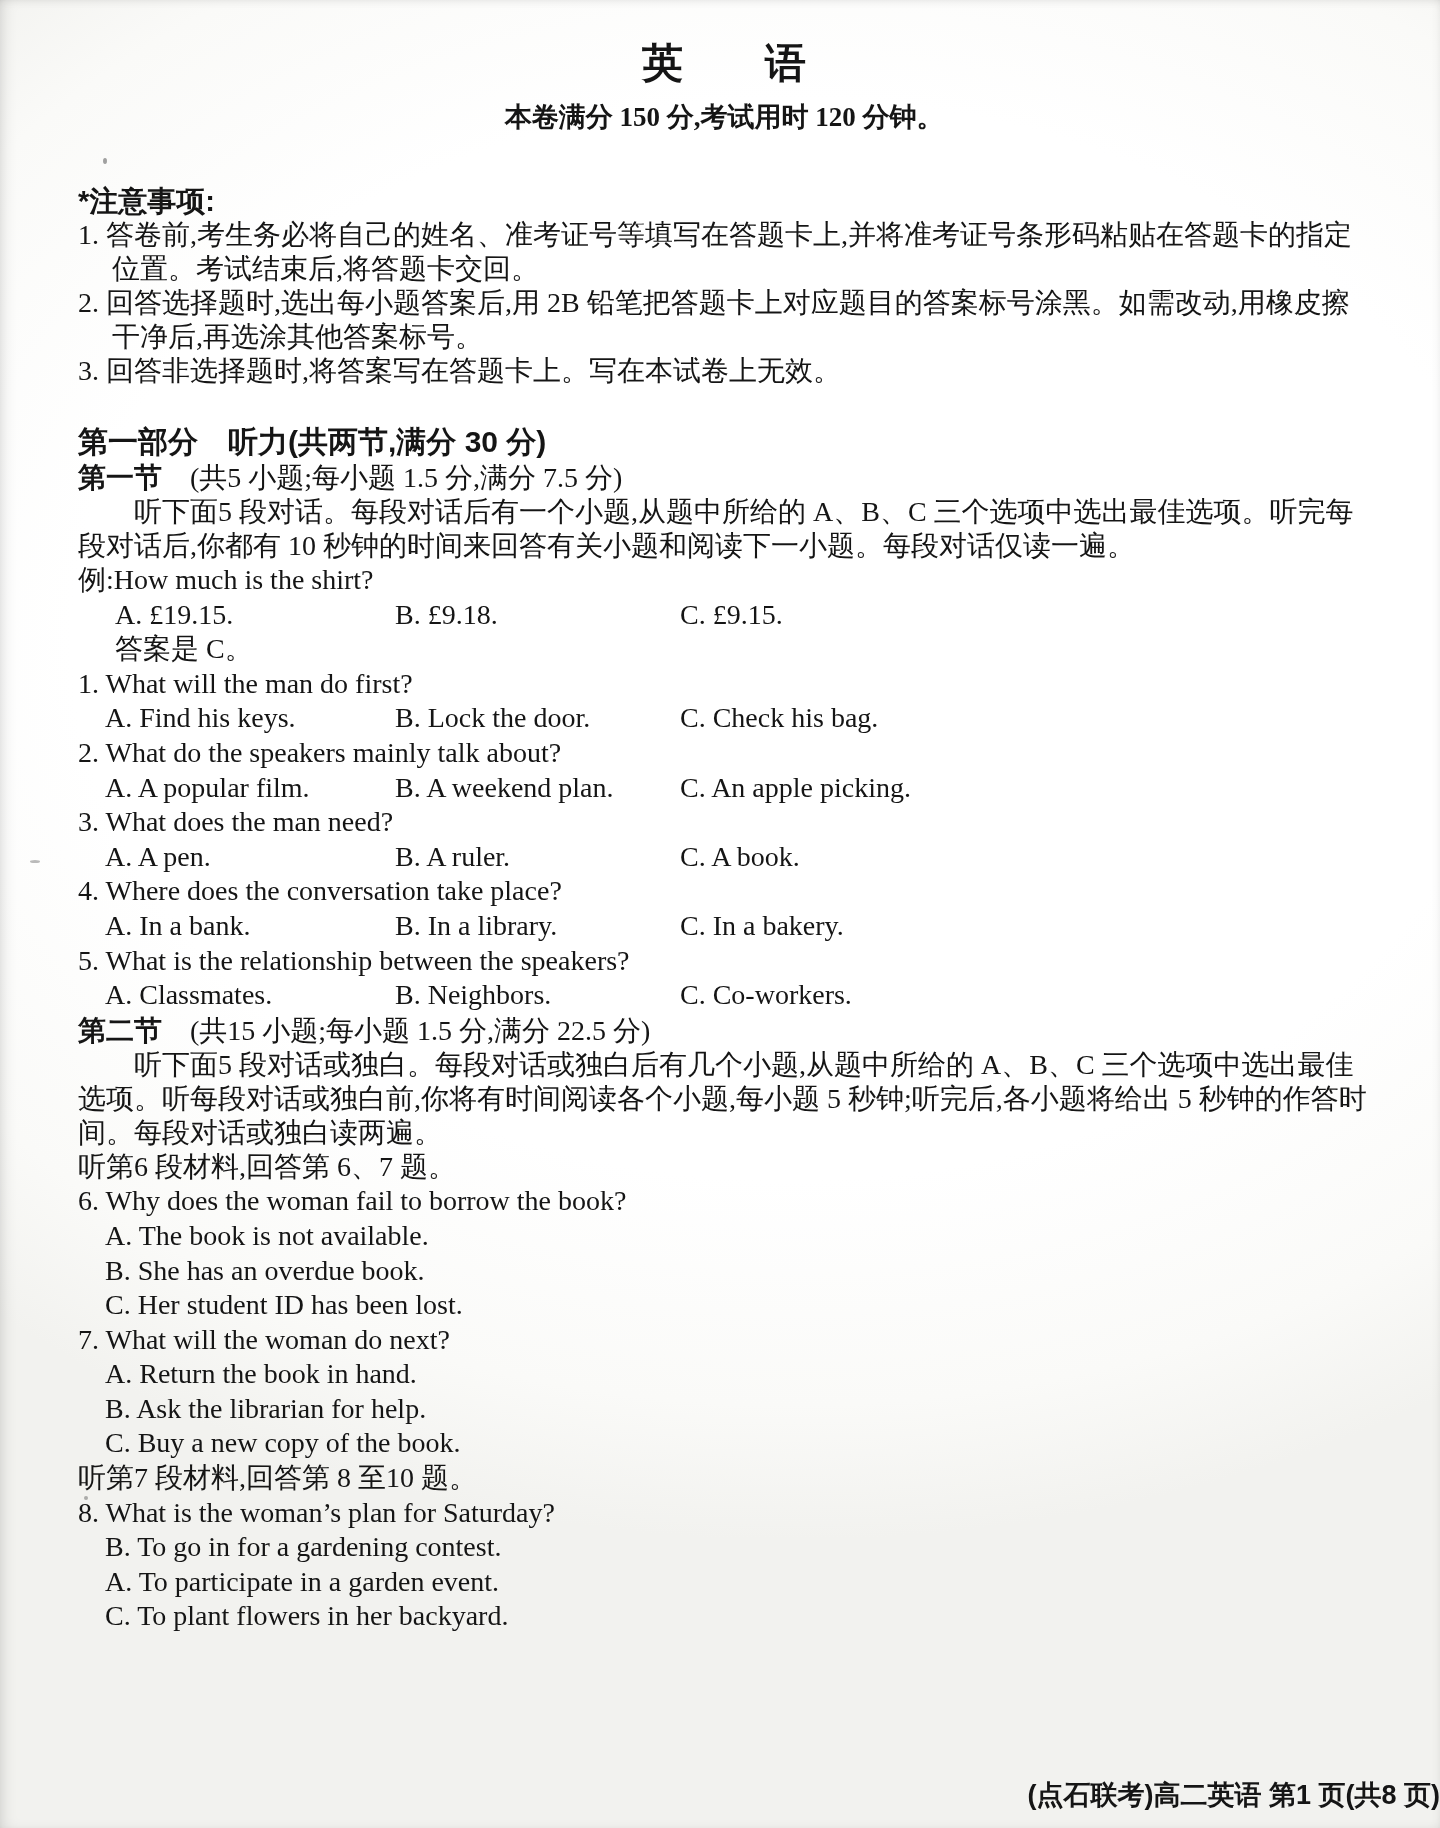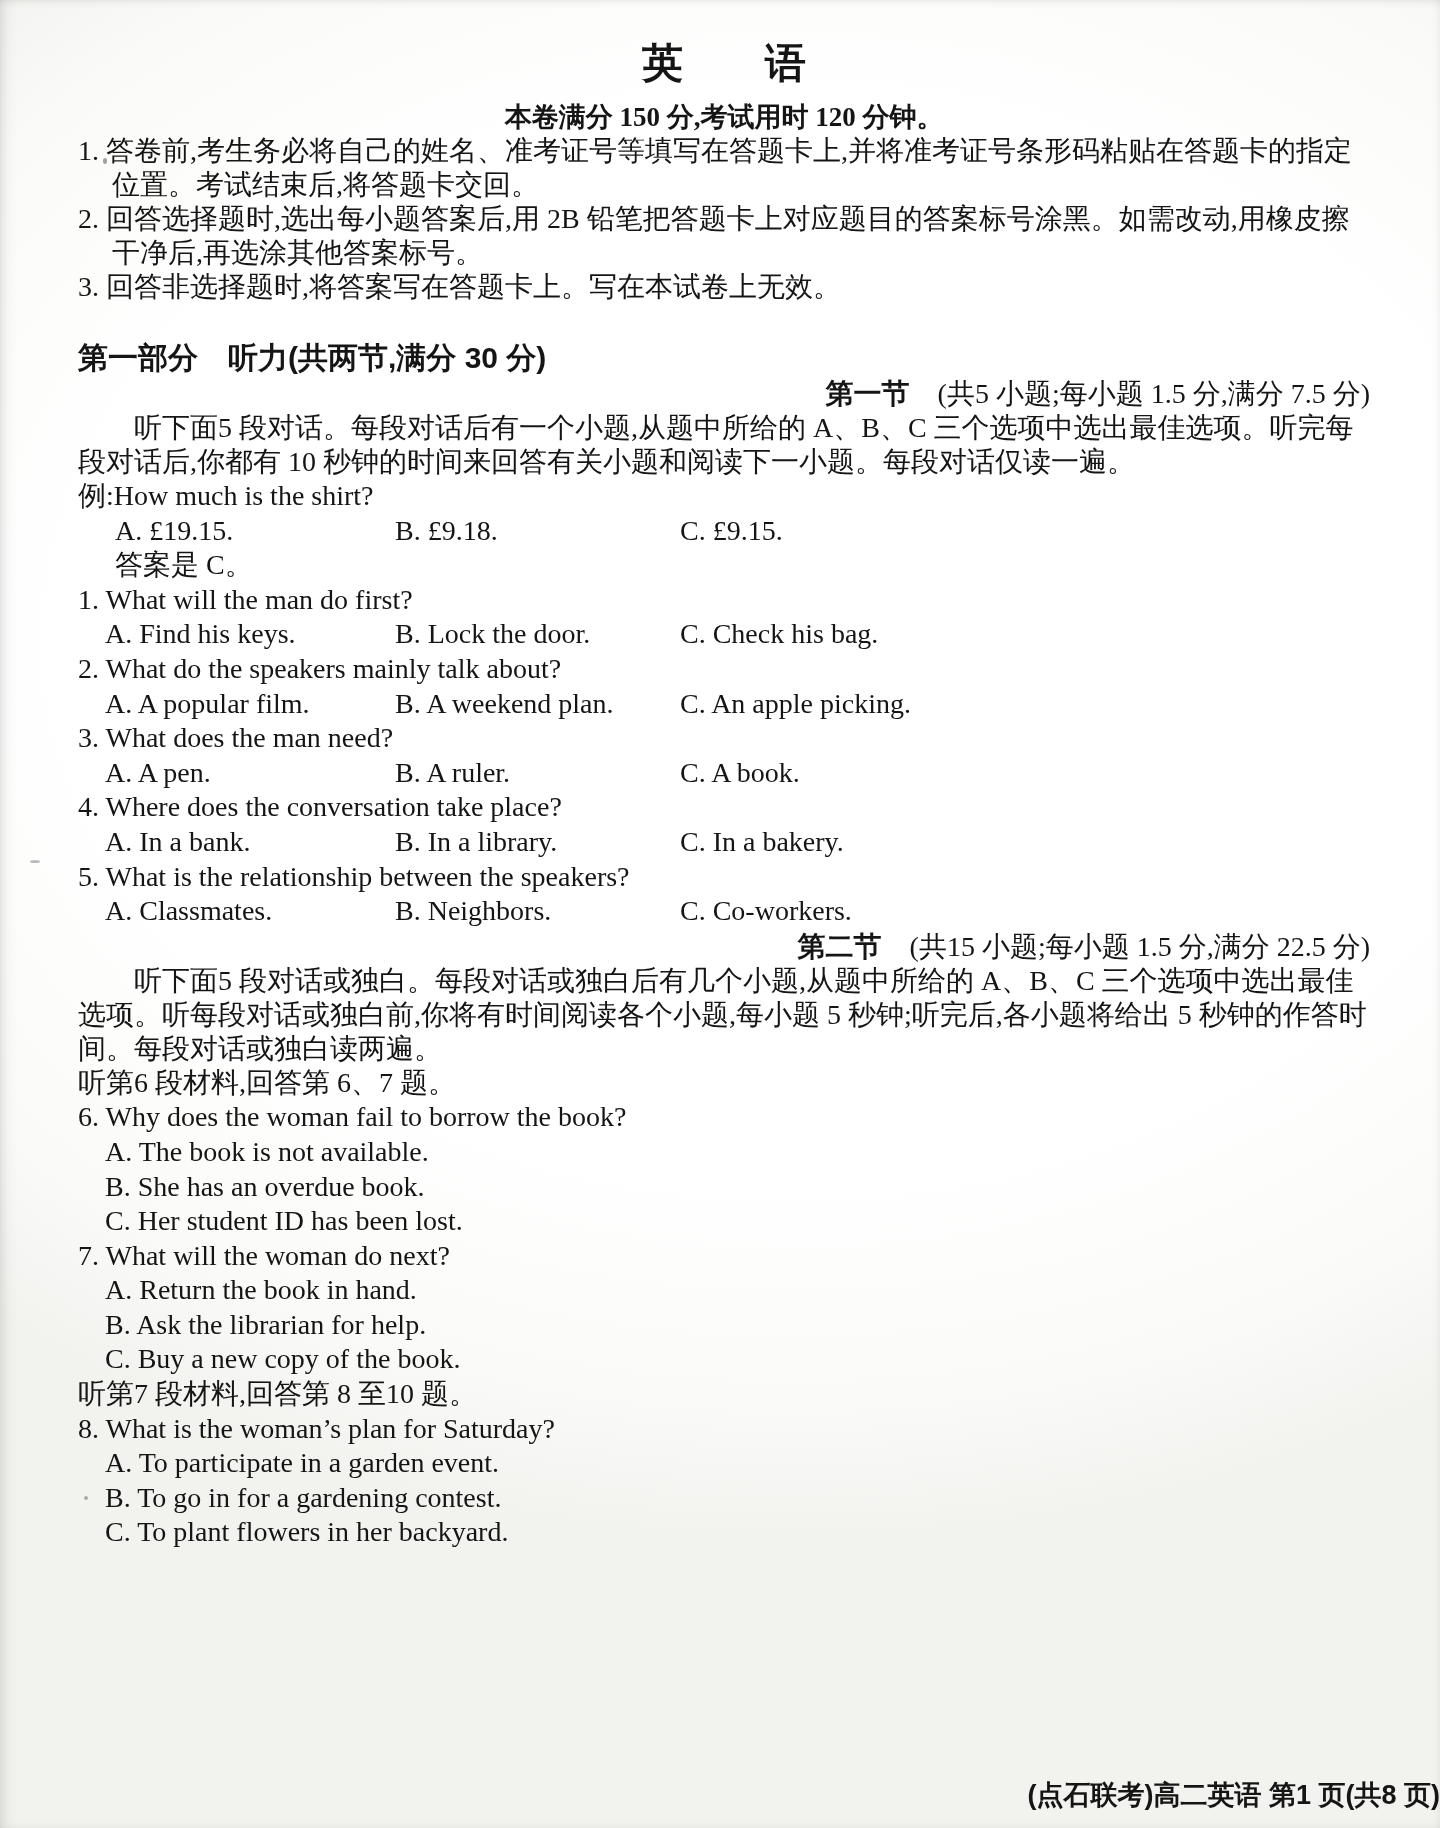--- a/index.html
+++ b/index.html
@@ -21,21 +21,21 @@
   .content{padding:28px 70px 0 78px;}
   .hei{font-family:"Liberation Sans","DejaVu Sans",sans-serif;font-weight:700;}
   .security{font-size:29px;letter-spacing:1px;}
   .title-block{text-align:center;}
   .exam-title{margin-top:44px;font-size:41px;line-height:50px;letter-spacing:2px;}
   .exam-subject{margin-top:10px;font-size:41px;line-height:50px;font-family:Liberation Serif, serif;}
   .exam-info{margin-top:12px;font-size:27px;font-weight:700;font-family:"Liberation Serif","DejaVu Serif",serif;}
   .notice-heading{margin-top:50px;font-size:29px;}
   .notice-item{padding-left:34px;text-indent:-34px;}
   .part-heading{margin-top:36px;font-size:30px;line-height:36px;}
-  .section-line{line-height:35px;text-align:right;}
+  .section-line{line-height:35px;}
   .section-label{font-family:"Liberation Sans","DejaVu Sans",sans-serif;font-weight:700;}
   .para{text-indent:56px;}
   .opt-row{display:flex;}
   .opt-a{margin-left:27px;width:290px;flex:0 0 auto;}
   .opt-b{width:285px;flex:0 0 auto;}
   .opt-c{flex:1;}
   .ex-answer{margin-left:37px;}
   .opt-stack{margin-left:27px;}
   .q-line,.m-line,.opt-row,.opt-stack,.ex-line{line-height:34.6px;}
   .footer{
@@ -56,20 +56,21 @@
   <div class="speck speck2"></div>
   <div class="speck speck3"></div>
 
   <div class="content">
 
     <div class="title-block">
       <div class="exam-subject hei">英　　语</div>
       <div class="exam-info">本卷满分 150 分,考试用时 120 分钟。</div>
     </div>
 
+    <div class="notice-heading hei">*注意事项:</div>
     <div class="notice-item">1. 答卷前,考生务必将自己的姓名、准考证号等填写在答题卡上,并将准考证号条形码粘贴在答题卡的指定位置。考试结束后,将答题卡交回。</div>
     <div class="notice-item">2. 回答选择题时,选出每小题答案后,用 2B 铅笔把答题卡上对应题目的答案标号涂黑。如需改动,用橡皮擦干净后,再选涂其他答案标号。</div>
     <div class="notice-item">3. 回答非选择题时,将答案写在答题卡上。写在本试卷上无效。</div>
 
     <div class="part-heading hei">第一部分　听力(共两节,满分 30 分)</div>
 
     <div class="section-line"><span class="section-label">第一节</span><span>　(共5 小题;每小题 1.5 分,满分 7.5 分)</span></div>
 
     <div class="para">听下面5 段对话。每段对话后有一个小题,从题中所给的 A、B、C 三个选项中选出最佳选项。听完每段对话后,你都有 10 秒钟的时间来回答有关小题和阅读下一小题。每段对话仅读一遍。</div>
 
@@ -128,19 +129,19 @@
     <div class="opt-stack">C. Her student ID has been lost.</div>
 
     <div class="q-line">7. What will the woman do next?</div>
     <div class="opt-stack">A. Return the book in hand.</div>
     <div class="opt-stack">B. Ask the librarian for help.</div>
     <div class="opt-stack">C. Buy a new copy of the book.</div>
 
     <div class="m-line">听第7 段材料,回答第 8 至10 题。</div>
 
     <div class="q-line">8. What is the woman’s plan for Saturday?</div>
+    <div class="opt-stack">B. To go in for a gardening contest.</div>
     <div class="opt-stack">A. To participate in a garden event.</div>
-    <div class="opt-stack">B. To go in for a gardening contest.</div>
     <div class="opt-stack">C. To plant flowers in her backyard.</div>
   </div>
 
   <div class="footer hei">(点石联考)高二英语 第1 页(共8 页)</div>
 </div>
 
 </body></html>

